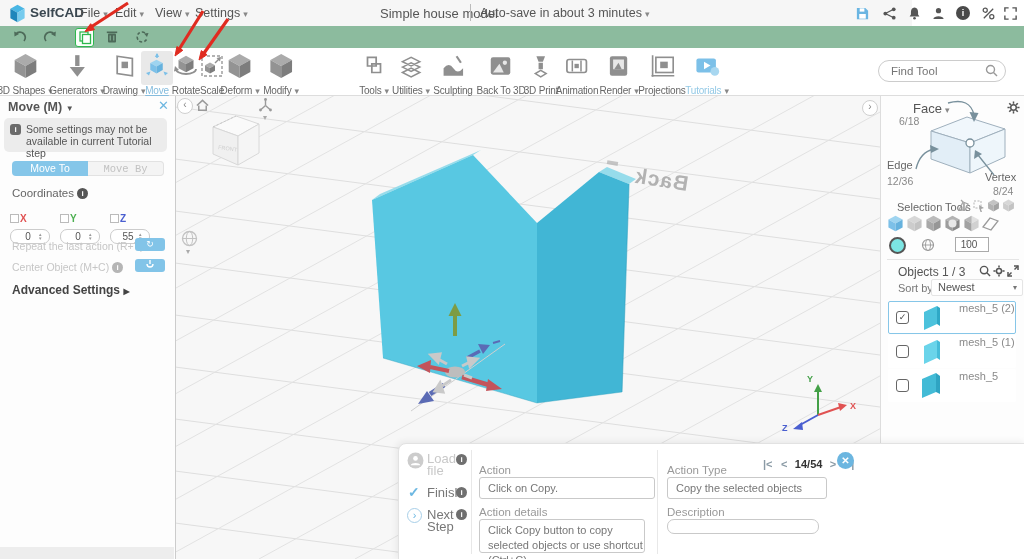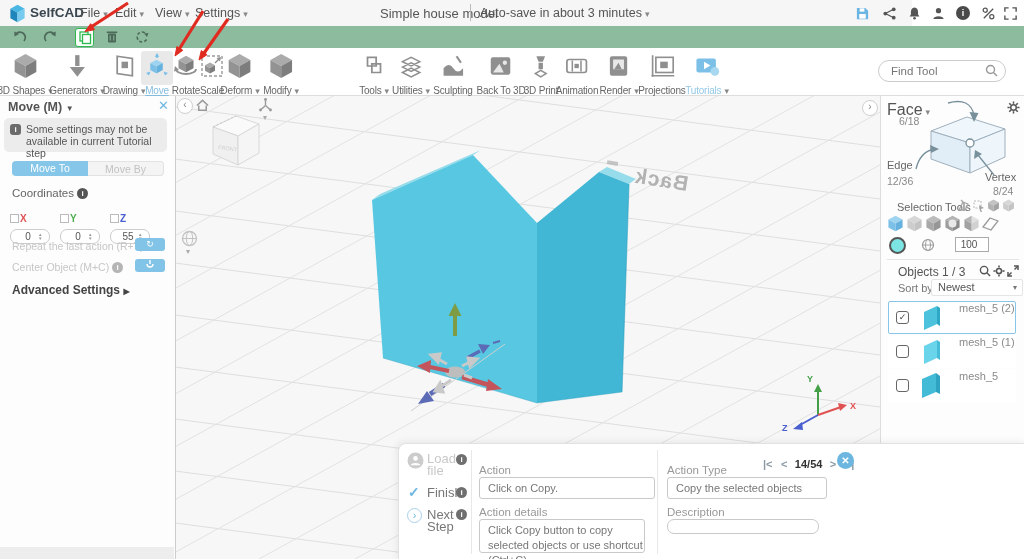--- a/index.html
+++ b/index.html
@@ -29,21 +29,21 @@
   
   #leftpanel{left:0;top:95px;width:175px;height:464px;background:#fdfdfd;border-right:1px solid #ccc;z-index:5;}
   #lp-title{left:8px;top:5px;font-size:12.5px;font-weight:bold;color:#555;}
   .infobox{left:4px;top:23px;width:163px;height:34px;background:#ececec;border-radius:5px;}
   .infobox .txt{position:absolute;left:22px;top:5px;font-size:10.5px;color:#555;line-height:12px;width:135px;}
   .iico{display:inline-block;width:11px;height:11px;border-radius:3px;background:#6b6b6b;color:#fff;
         font-size:8px;font-weight:bold;text-align:center;line-height:11px;}
   .iico.round{border-radius:50%;}
   .seg{top:66px;height:15px;font-size:10.5px;text-align:center;line-height:15px;}
   #btn-moveto{left:12px;width:76px;background:#85c6e9;color:#fff;border-radius:4px 0 0 4px;}
-  #btn-moveby{left:88px;width:76px;background:#f4f4f4;color:#c2c2c2;border:1px solid #e2e2e2;border-left:none;border-radius:0 4px 4px 0;box-sizing:border-box;}
+  #btn-moveby{left:88px;width:76px;background:#f4f4f4;color:#c2c2c2;border:1px solid #e2e2e2;border-left:none;border-radius:0 4px 4px 0;box-sizing:border-box;font-family:Liberation Mono, monospace;}
   #coords-label{left:12px;top:92px;font-size:11.5px;color:#666;}
   .crow{top:114px;height:15px;}
   .cbx{display:inline-block;width:7px;height:7px;border:1px solid #bbb;background:#fff;vertical-align:middle;}
   .axl{font-size:10px;font-weight:bold;vertical-align:middle;margin:0 1px;}
   .numpill{display:inline-block;width:30px;height:13px;border:1px solid #ccc;border-radius:7px;
            font-size:10px;color:#555;text-align:center;vertical-align:middle;background:#fff;outline:none;padding:0 6px 0 2px;}
   .step{display:inline-block;width:6px;vertical-align:middle;margin-left:-12px;font-size:4.5px;color:#999;line-height:4px;}
   .dimtxt{font-size:10.5px;color:#c6c6c6;}
   .bluebtn{width:30px;height:13px;background:#82c4e8;border-radius:3px;color:#fff;font-size:9px;text-align:center;line-height:13px;}
   #adv-label{left:12px;top:188px;font-size:12px;color:#444;font-weight:bold;}
@@ -404,21 +404,21 @@
   <svg class="a" style="left:6px;top:135px" width="17" height="17" viewBox="0 0 17 17">
     <circle cx="8.5" cy="8.5" r="7" fill="none" stroke="#c2c2c2" stroke-width="1.3"></circle>
     <ellipse cx="8.5" cy="8.5" rx="3.2" ry="7" fill="none" stroke="#c2c2c2" stroke-width="1"></ellipse>
     <line x1="1.5" y1="8.5" x2="15.5" y2="8.5" stroke="#c2c2c2" stroke-width="1"></line>
   </svg>
   <div class="a" style="left:11px;top:152px;font-size:8px;color:#aaa">▾</div>
   <div class="a chevbtn" style="left:687px;top:5px">›</div>
 </div>
 
 <div id="rightpanel" class="a">
-  <div class="a ddc" style="left:6px;top:6px;font-size:16px;color:#555">Face</div>
+  <div class="a ddc" style="left:32px;top:6px;font-size:13px;color:#555">Face</div>
   <div class="a rp-cnt" style="left:18px;top:20px">6/18</div>
   <svg class="a" style="left:126px;top:6px" width="13" height="13" viewBox="0 0 14 14">
     <circle cx="7" cy="7" r="3" fill="none" stroke="#555" stroke-width="1.6"></circle>
     <g stroke="#555" stroke-width="1.6">
         <line x1="7" y1="0.5" x2="7" y2="3"></line>
         <line x1="7" y1="11" x2="7" y2="13.5"></line>
         <line x1="0.5" y1="7" x2="3" y2="7"></line>
         <line x1="11" y1="7" x2="13.5" y2="7"></line>
         <line x1="2.4" y1="2.4" x2="4.2" y2="4.2"></line>
         <line x1="9.8" y1="9.8" x2="11.6" y2="11.6"></line>

